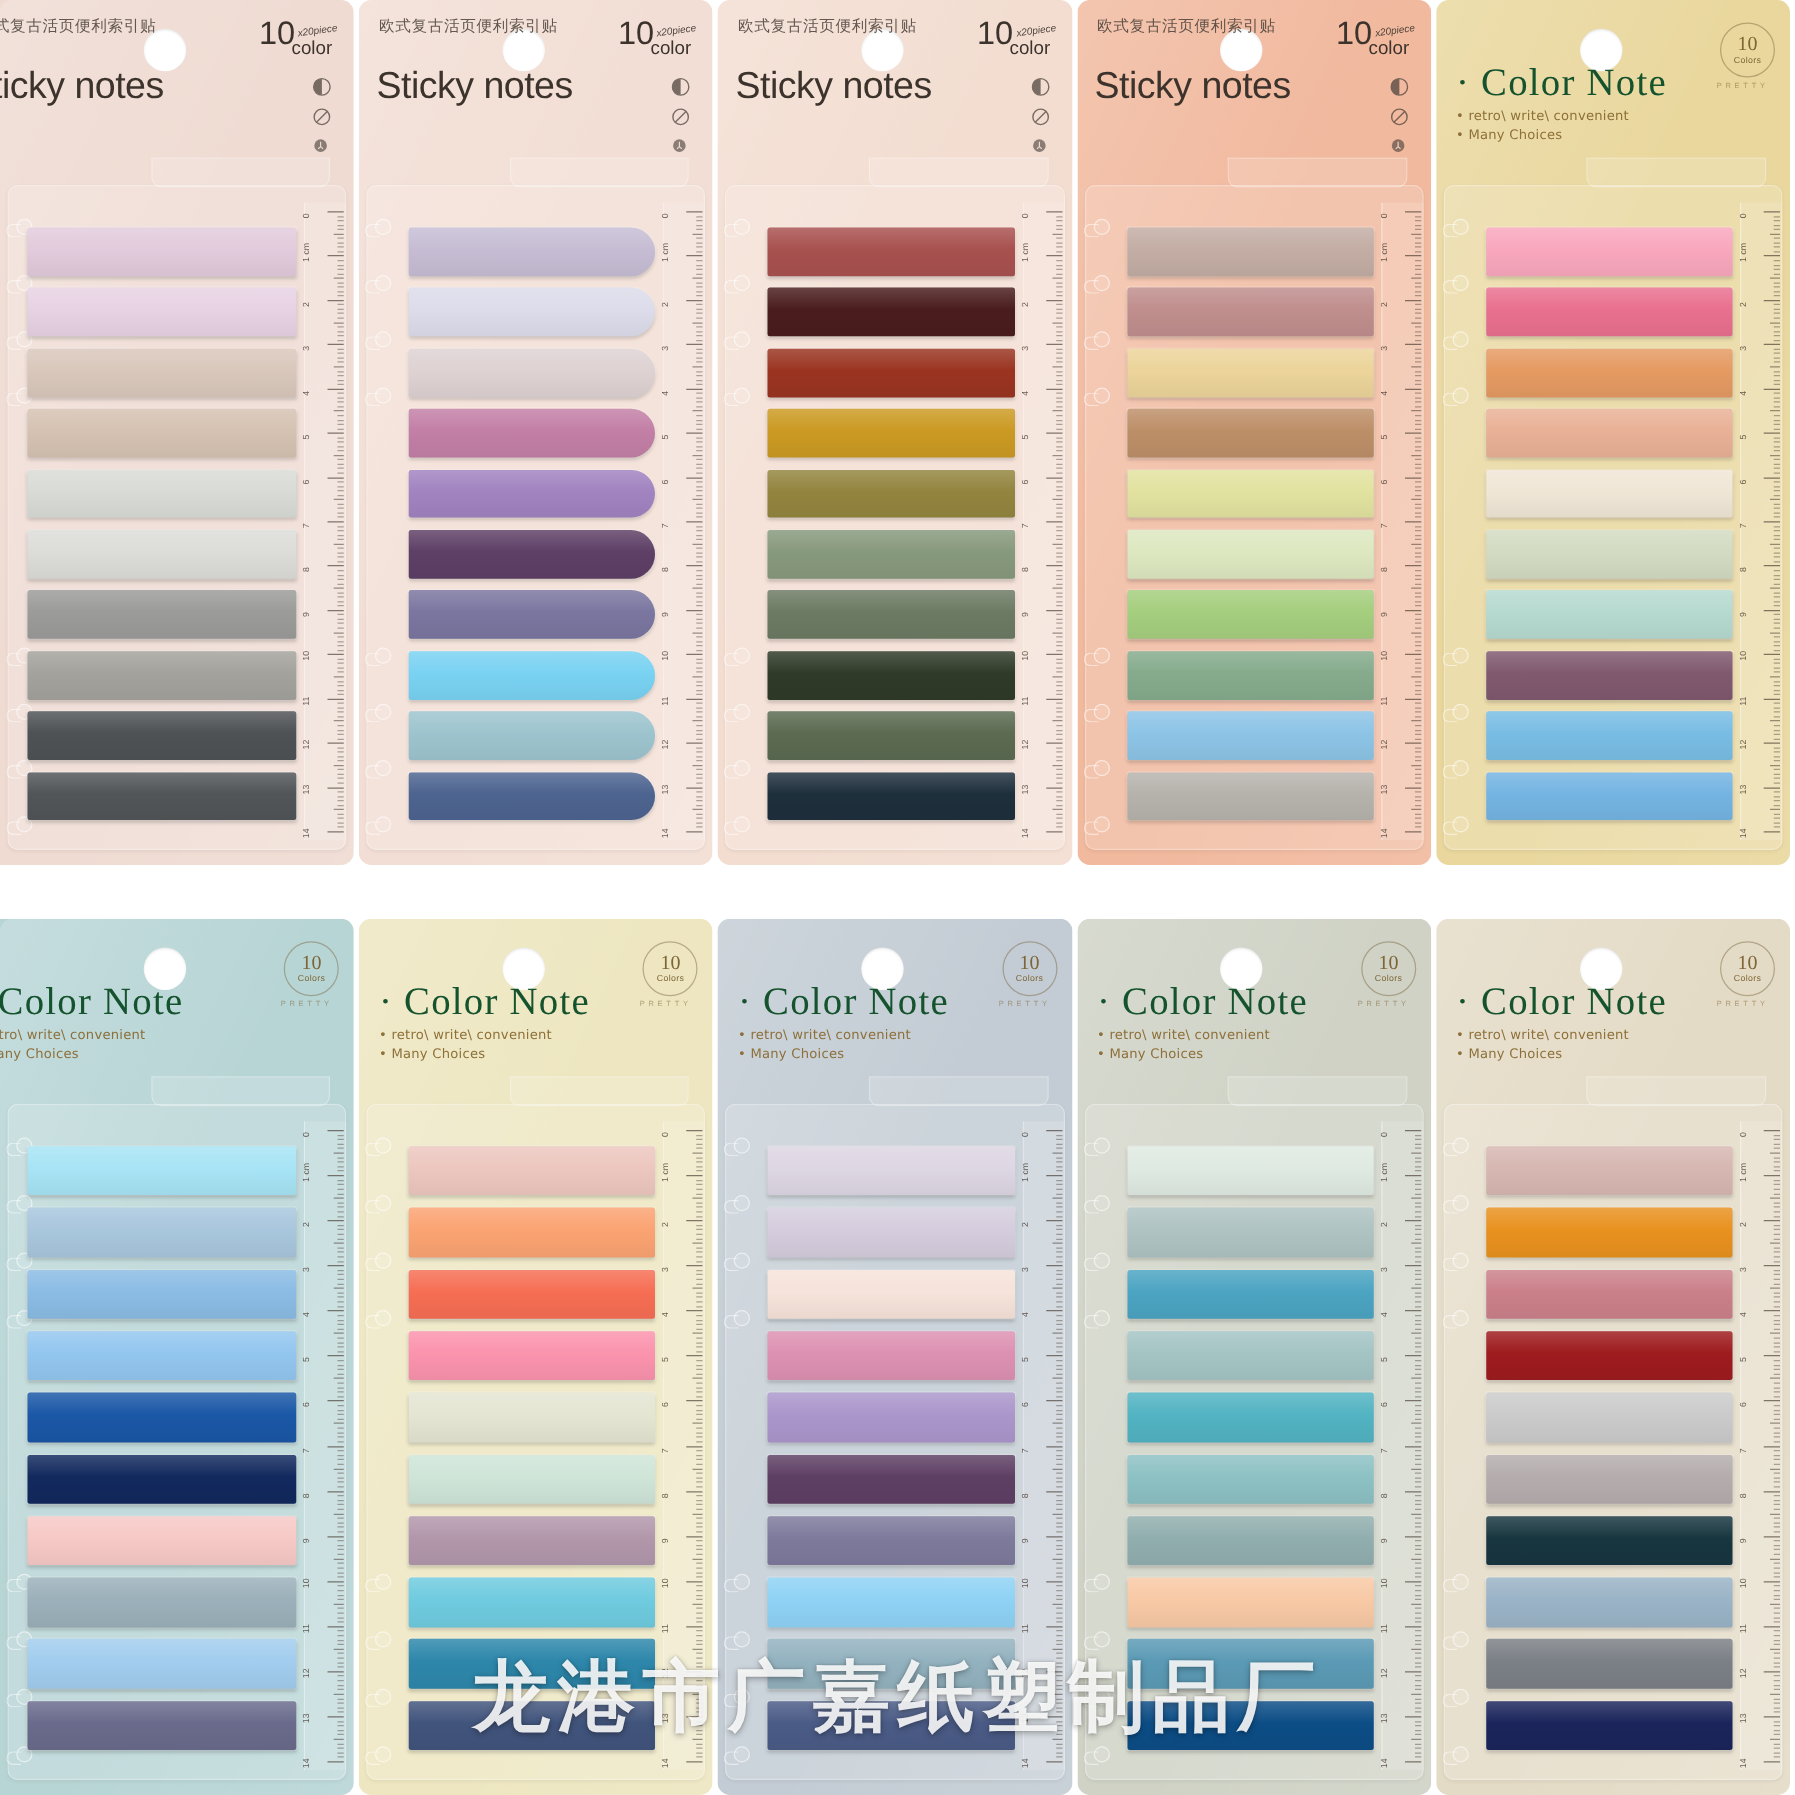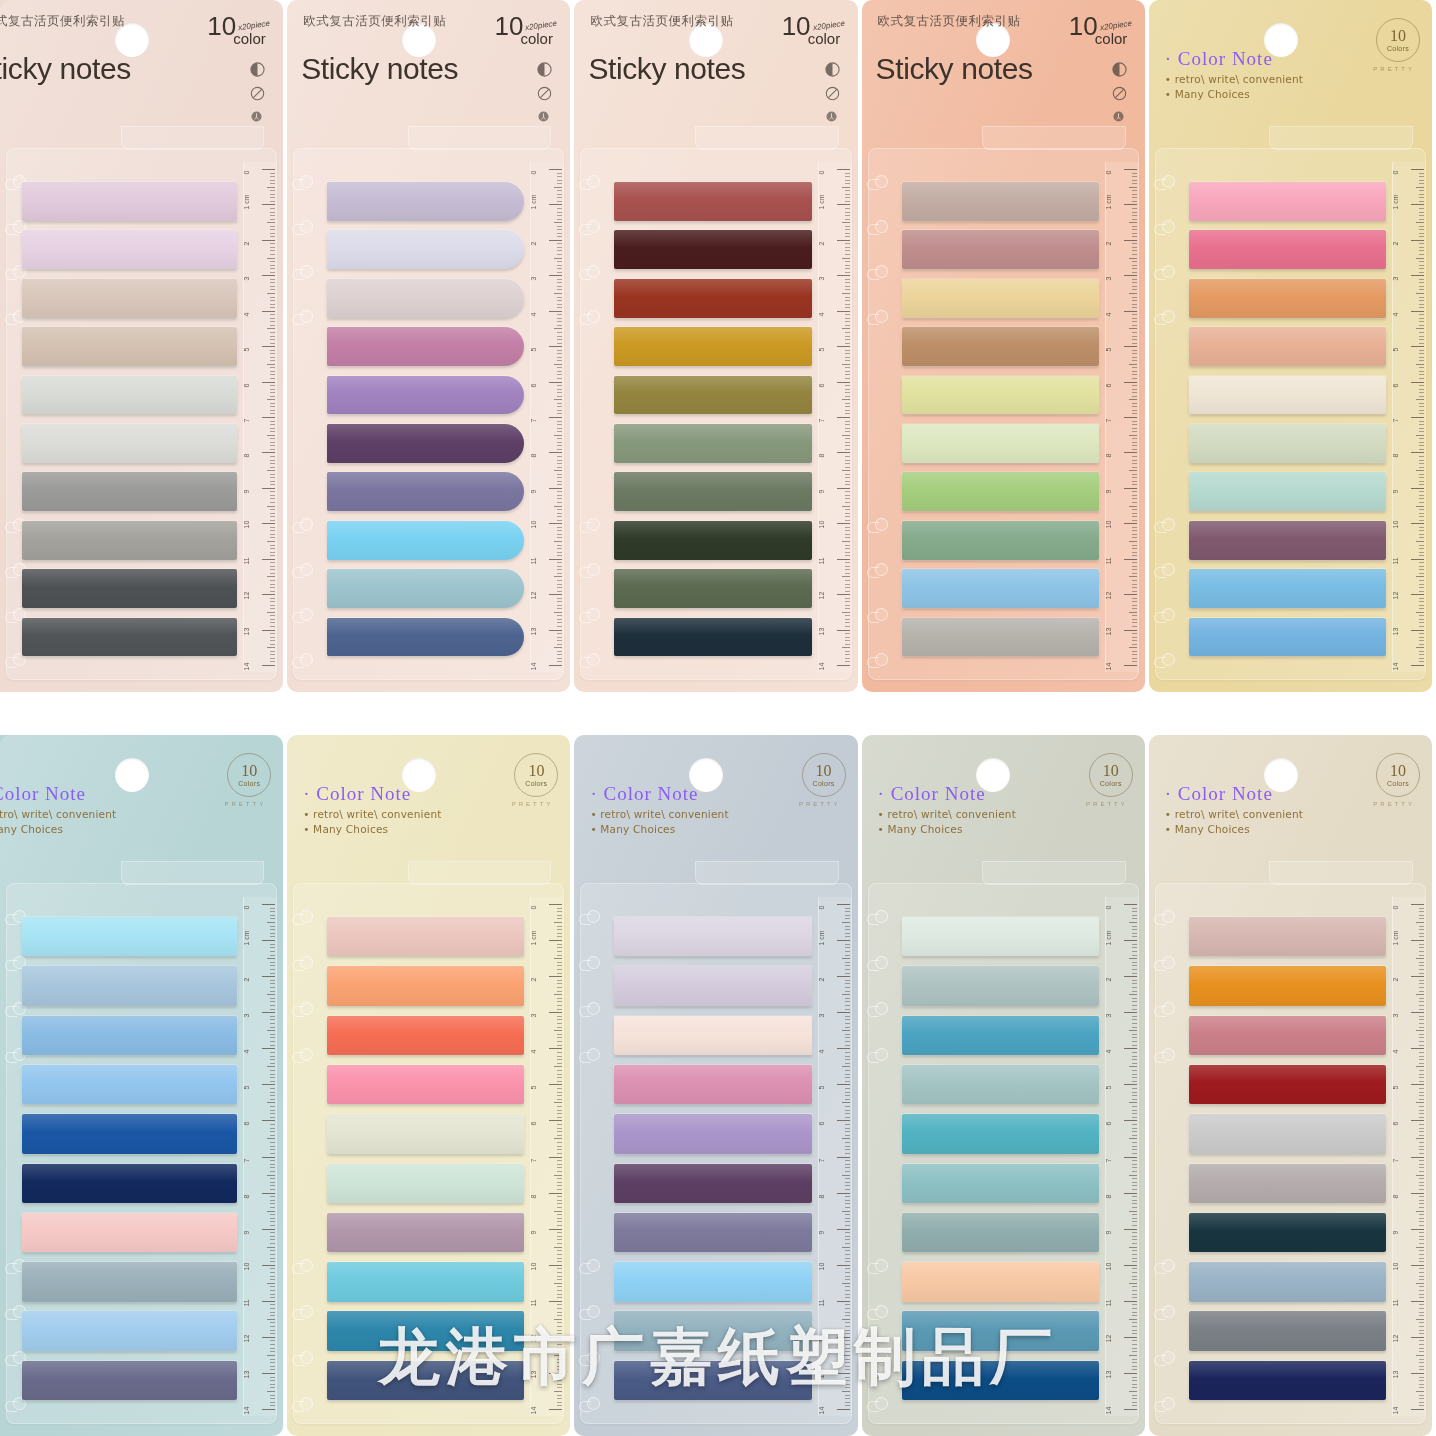--- a/index.html
+++ b/index.html
@@ -50,22 +50,22 @@
   .count-sup { font-size:8px; display:inline-block; transform:rotate(-8deg);
                margin-left:2px; margin-top:1px; font-style:italic; opacity:.9;}
   .count-word { font-size:15px; display:block; margin-left:26px; margin-top:-9px; }
 
   .mini-icons { position:absolute; right:18px; top:62px; }
   .mini-icons svg { display:block; margin-bottom:9px; opacity:.72; }
 
   
   .cn-brand { position:absolute; left:16px; top:48px; }
   .cn-brand .nm {
-    font-family:"Liberation Serif", serif; font-size:19px;
-    color:#8b5cf6; letter-spacing:1px; white-space:nowrap;
+    font-family:"Liberation Serif", serif; font-size:31px;
+    color:#14532d; letter-spacing:1px; white-space:nowrap;
   }
   .cn-brand .dotline { font-size:10.5px; color:#8a6b33; margin-top:3px; letter-spacing:.2px;
                        font-family:"DejaVu Sans", sans-serif; opacity:.95;}
   .badge10 {
     position:absolute; right:12px; top:18px; width:44px; height:44px; border-radius:50%;
     border:1px solid rgba(120,100,60,.45); display:flex; flex-direction:column;
     align-items:center; justify-content:center; color:#7d6535;
   }
   .badge10 .b-num { font-size:16px; line-height:1; font-family:"Liberation Serif", serif; }
   .badge10 .b-word{ font-size:7px; letter-spacing:.3px; margin-top:1px;}

